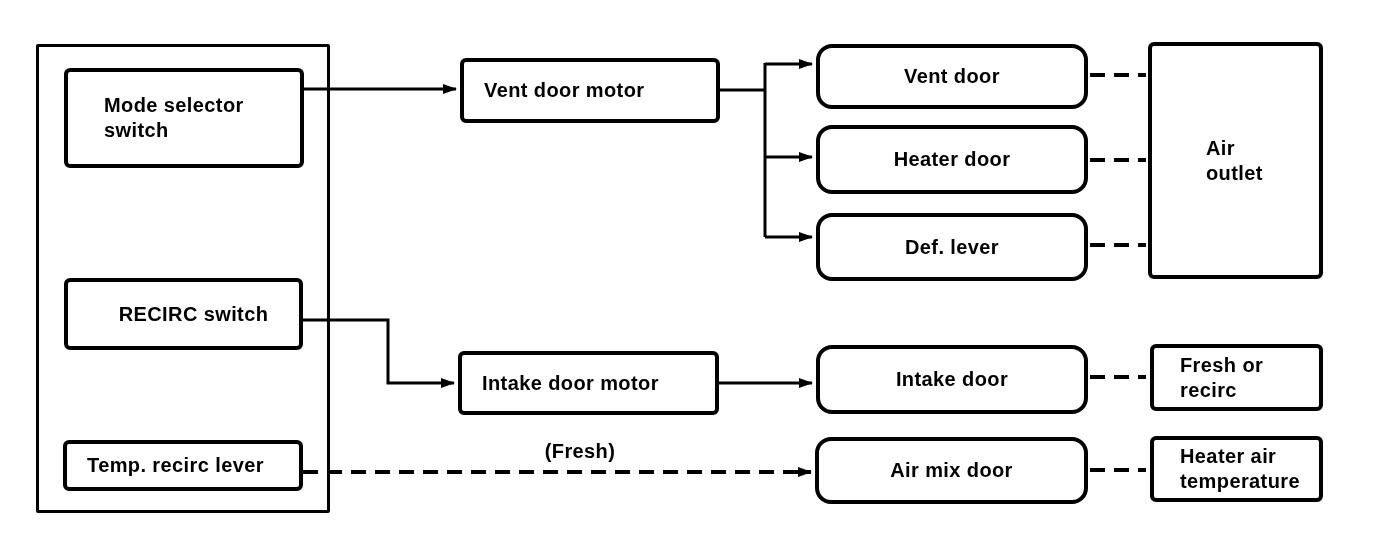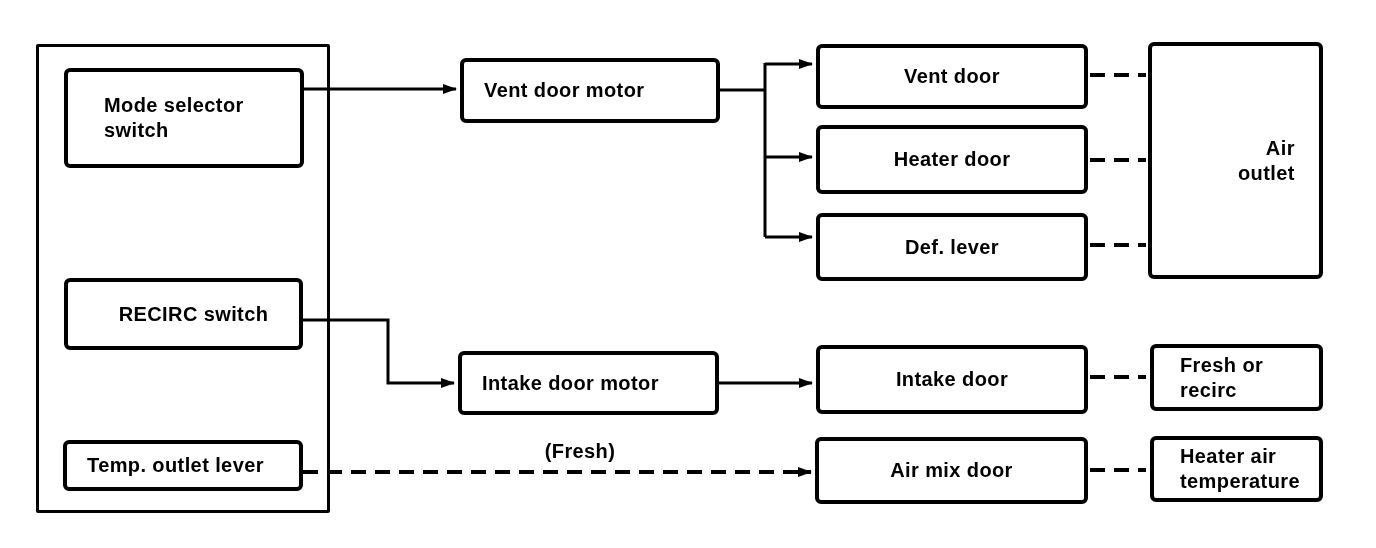--- a/index.html
+++ b/index.html
@@ -15,42 +15,42 @@
   .dash { stroke:var(--ink); stroke-width:4; fill:none; stroke-dasharray:15 9; }
   .arrowhead { fill:var(--ink); }
   .box {
     position:absolute; box-sizing:border-box;
     border:4px solid var(--ink); border-radius:6px;
     background:var(--paper);
     display:flex; align-items:center;
     font-weight:700; font-size:20px; line-height:25px; letter-spacing:.4px;
   }
   .box .lbl { white-space:pre-line; }
-  .box.center { justify-content:center; text-align:center; }
+  .box.center { justify-content:center; text-align:center;border-radius:16px; }
   .group {
     position:absolute; box-sizing:border-box;
     border:3px solid var(--ink); border-radius:2px; background:transparent;
   }
   .floating-label {
     position:absolute; font-weight:700; font-size:20px; line-height:25px;
     letter-spacing:.4px; text-align:center;
   }
   
   #grp-controls        { left:36px;  top:44px;  width:294px; height:469px; }
   #box-mode-selector   { left:64px;  top:68px;  width:240px; height:100px; padding-left:36px; }
   #box-recirc-switch   { left:64px;  top:278px; width:239px; height:72px;  padding-left:20px;justify-content:center; }
   #box-temp-lever      { left:63px;  top:440px; width:240px; height:51px;  padding-left:20px; }
   #box-mode-motor      { left:460px; top:58px;  width:260px; height:65px;  padding-left:20px; }
   #box-intake-motor    { left:458px; top:351px; width:261px; height:64px;  padding-left:20px; }
   #box-vent-door       { left:816px; top:44px;  width:272px; height:65px; }
   #box-heater-door     { left:816px; top:125px; width:272px; height:69px; }
   #box-def-door        { left:816px; top:213px; width:272px; height:68px; }
   #box-intake-door     { left:816px; top:345px; width:272px; height:69px; }
   #box-air-mix-door    { left:815px; top:437px; width:273px; height:67px; }
-  #box-air-outlet      { left:1148px; top:42px;  width:175px; height:237px; padding-left:86px;text-align:right; }
+  #box-air-outlet      { left:1148px; top:42px;  width:175px; height:237px; padding-left:54px; }
   #box-fresh-recirc    { left:1150px; top:344px; width:173px; height:67px;  padding-left:26px; }
   #box-outlet-air-temp { left:1150px; top:436px; width:173px; height:66px;  padding-left:26px; }
   #lbl-cable           { left:505px; top:439px; width:150px; }
 </style>
 </head>
 <body>
 
 <div class="canvas">
 
   <svg class="wires" viewBox="0 0 1376 548" xmlns="http://www.w3.org/2000/svg">
@@ -87,21 +87,21 @@
   <div class="box" id="box-mode-selector">
     <span class="lbl">Mode selector
 switch</span>
   </div>
 
   <div class="box" id="box-recirc-switch">
     <span class="lbl">RECIRC switch</span>
   </div>
 
   <div class="box" id="box-temp-lever">
-    <span class="lbl">Temp. outlet lever</span>
+    <span class="lbl">Temp. recirc lever</span>
   </div>
 
   <div class="box" id="box-mode-motor">
     <span class="lbl">Vent door motor</span>
   </div>
 
   <div class="box" id="box-intake-motor">
     <span class="lbl">Intake door motor</span>
   </div>
 

